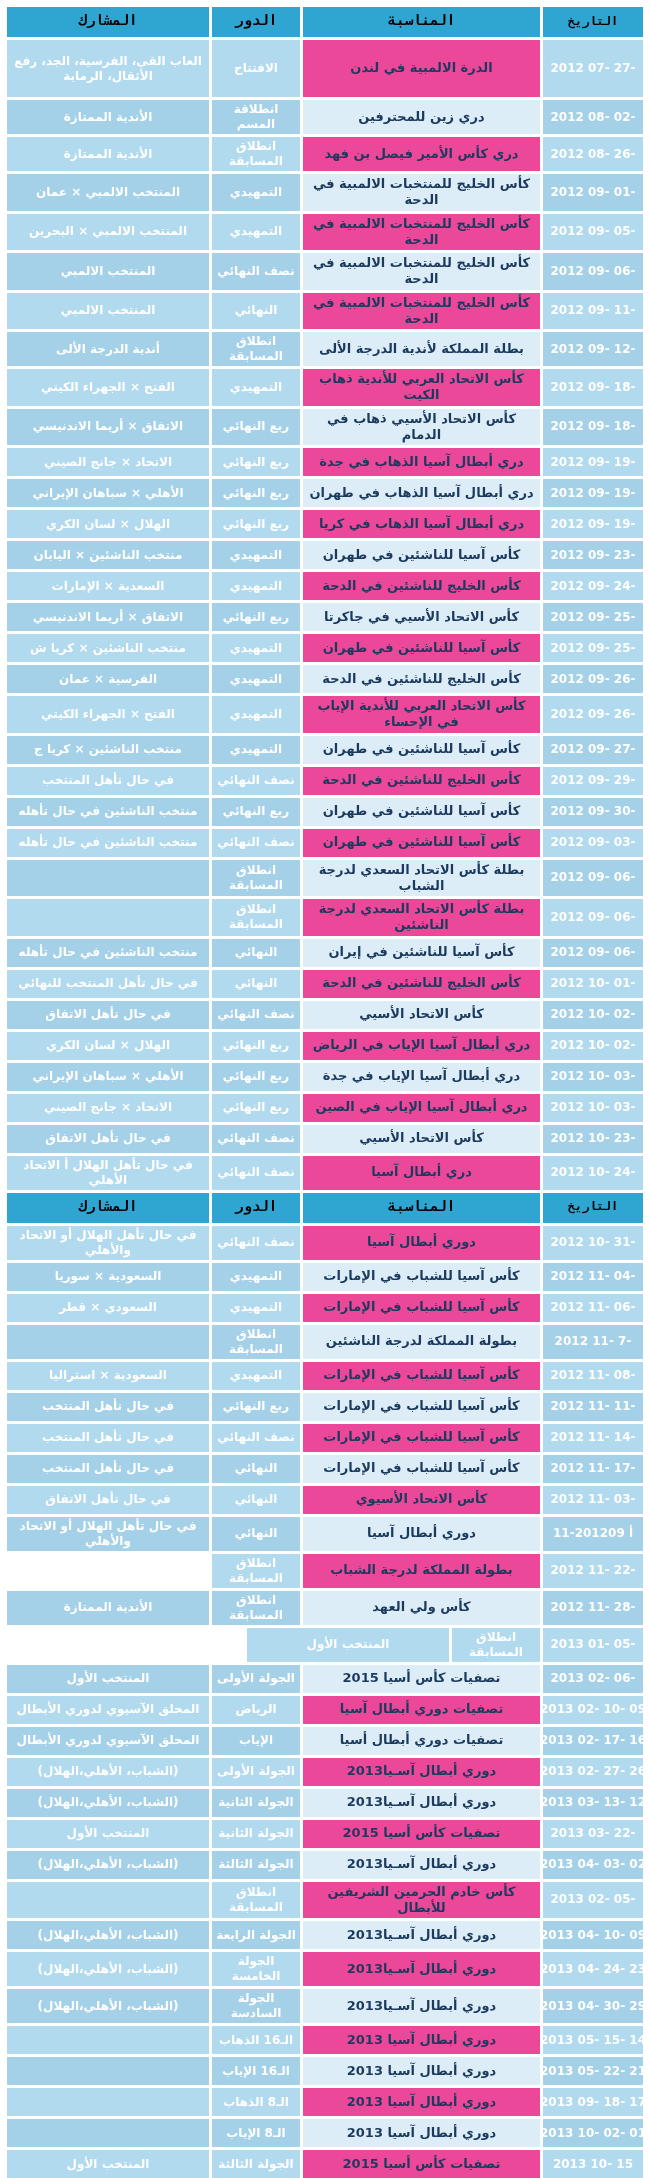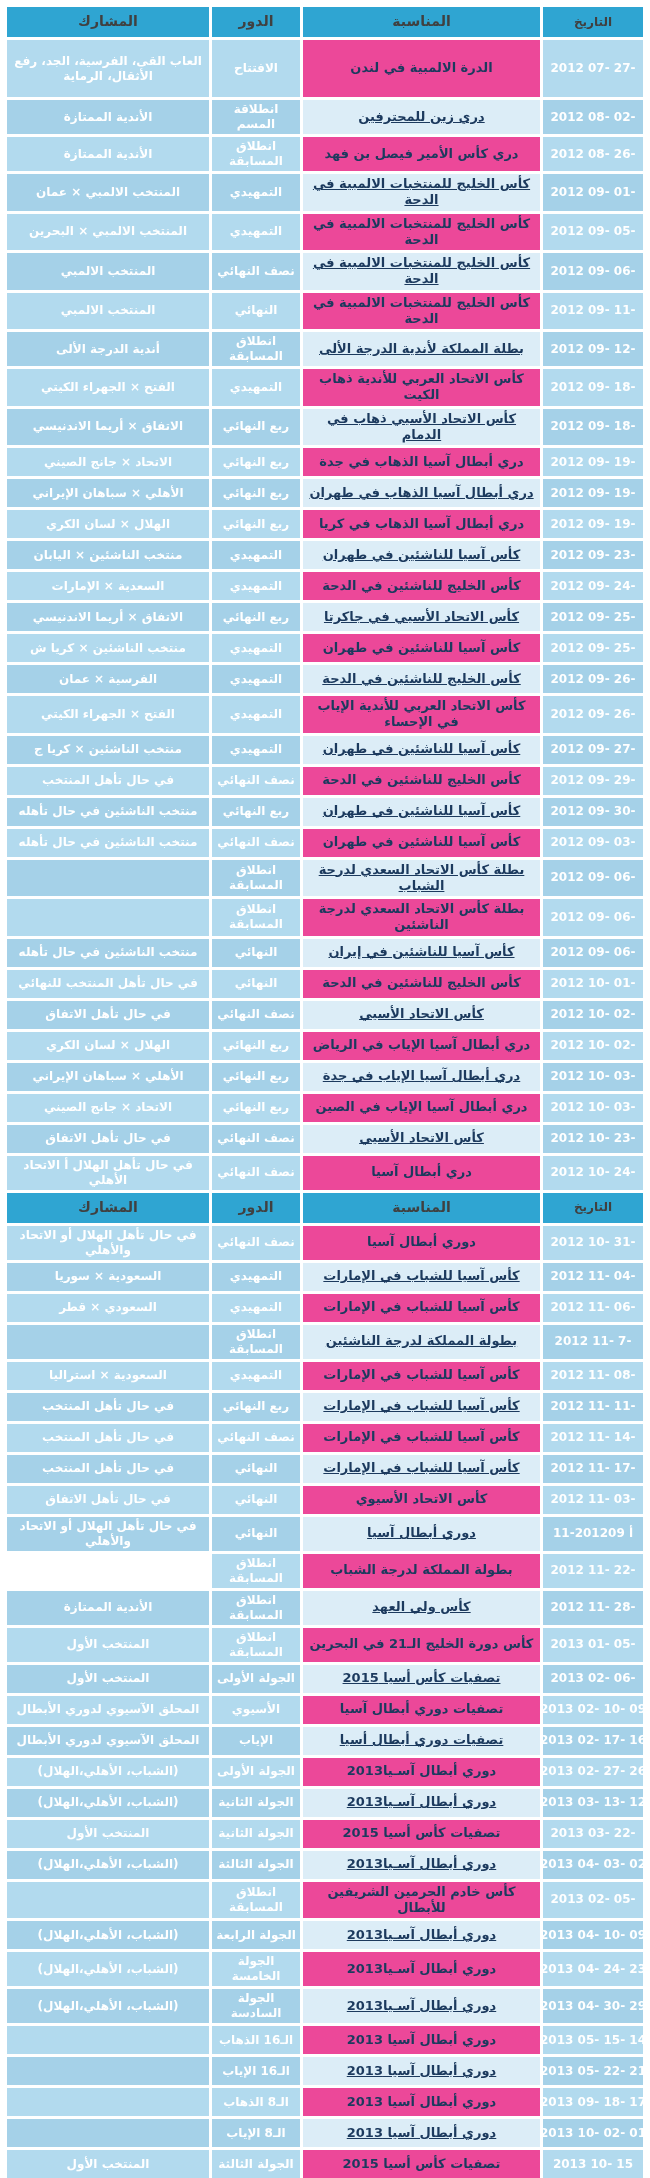--- a/index.html
+++ b/index.html
@@ -5,25 +5,25 @@
   html,body{margin:0;padding:0;background:#ffffff;}
   body{font-family:"DejaVu Sans",sans-serif;width:650px;}
   .sched-table{width:636px;margin:7px auto 0 auto;direction:rtl;}
   .t-row{display:flex;flex-direction:row;margin-bottom:3px;}
   .cell{display:flex;align-items:center;justify-content:center;text-align:center;
         box-sizing:border-box;padding:2px 4px;font-weight:bold;line-height:1.25;}
   .col-date{width:100px;margin-left:3px;direction:ltr;}
   .col-occ{width:237px;margin-left:3px;}
   .col-role{width:88px;margin-left:3px;}
   .col-part{width:202px;}
-  .hdr .cell{background:#2fa5d2;color:#404040;font-size:14px;min-height:30px;}
+  .hdr .cell{background:#2fa5d2;color:#000000;font-size:14px;min-height:30px;font-family:Liberation Mono, monospace;}
   .row-a .side{background:#b2daee;}
   .row-a .occ{background:#ec4899;}
   .row-b .side{background:#a5d1e8;}
-  .row-b .occ{background:#dcedf7;text-decoration:underline;}
+  .row-b .occ{background:#dcedf7;}
   .side{color:#ffffff;font-size:12px;min-height:28px;}
   .occ{color:#1c3a5e;font-size:13px;min-height:28px;}
   .tall .cell{min-height:57px;}
   .date-txt{white-space:nowrap;font-size:12px;}
 </style>
 </head>
 <body>
 
 <div class="sched-table" id="table-root">
     <div class="t-row hdr">
@@ -678,23 +678,20 @@
         <span>انطلاق المسابقة</span>
       </div>
       <div class="cell col-part side">
         <span>الأندية الممتازة</span>
       </div>
     </div>
     <div class="t-row row-a">
       <div class="cell col-date side">
         <span class="date-txt">2013 01- 05-</span>
       </div>
-      <div class="cell col-occ occ">
-        <span>كأس دورة الخليج الـ21 في البحرين</span>
-      </div>
       <div class="cell col-role side">
         <span>انطلاق المسابقة</span>
       </div>
       <div class="cell col-part side">
         <span>المنتخب الأول</span>
       </div>
     </div>
     <div class="t-row row-b">
       <div class="cell col-date side">
         <span class="date-txt">2013 02- 06-</span>
@@ -710,21 +707,21 @@
       </div>
     </div>
     <div class="t-row row-a">
       <div class="cell col-date side">
         <span class="date-txt">2013 02- 10- 09</span>
       </div>
       <div class="cell col-occ occ">
         <span>تصفيات دوري أبطال آسيا</span>
       </div>
       <div class="cell col-role side">
-        <span>الأسيوي</span>
+        <span>الرياض</span>
       </div>
       <div class="cell col-part side">
         <span>المحلق الآسيوي لدوري الأبطال</span>
       </div>
     </div>
     <div class="t-row row-b">
       <div class="cell col-date side">
         <span class="date-txt">2013 02- 17- 16</span>
       </div>
       <div class="cell col-occ occ">

